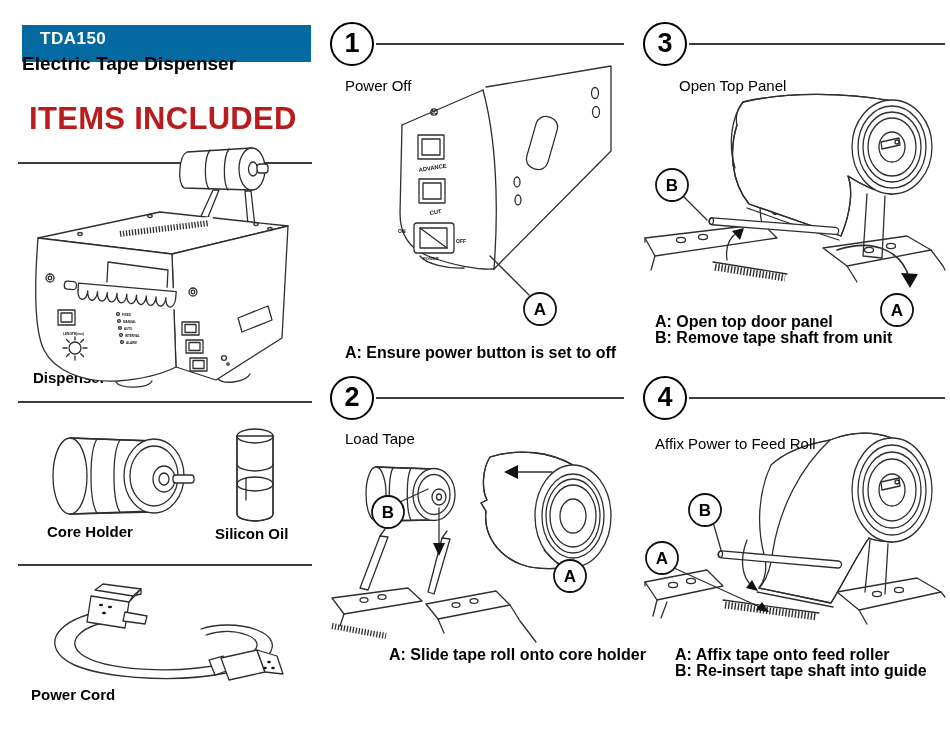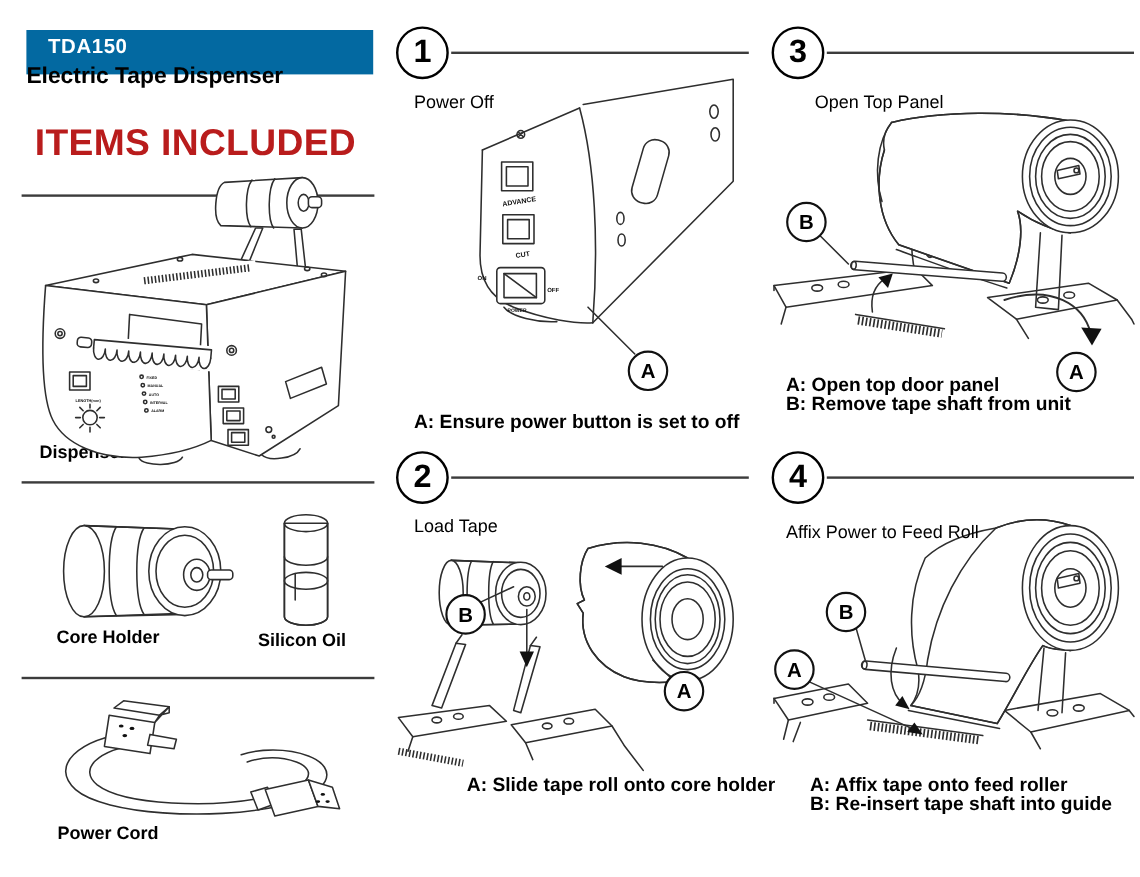--- a/index.html
+++ b/index.html
@@ -175,21 +175,21 @@
   </g>
   <g>
     <polygon class="lnw" points="184,80 198,76 204,90 190,95"></polygon>
     <polygon class="lnw" points="196,78 232,70 240,92 204,100"></polygon>
     <polygon class="lnw" points="232,70 252,76 258,94 240,92"></polygon>
     <ellipse class="ah" cx="244" cy="82" rx="1.8" ry="1.2"></ellipse>
     <ellipse class="ah" cx="248" cy="88" rx="1.8" ry="1.2"></ellipse>
     <ellipse class="ah" cx="240" cy="88" rx="1.8" ry="1.2"></ellipse>
   </g>
 </svg>
-<div class="abs item-label" style="left:48px;top:686px;">Power Cord</div>
+<div class="abs item-label" style="left:31px;top:686px;">Power Cord</div>
 
 <div class="step" style="left:330px;top:20px;width:300px;height:350px;">
   <div class="numcircle" style="left:0;top:2px;">1</div>
   <div class="headline" style="left:46px;top:23px;right:6px;"></div>
   <div class="step-title" style="left:15px;top:57px;">Power Off</div>
 
   <svg style="left:60px;top:43px;" width="240" height="262" viewBox="0 0 240 262">
     <g>
       <path class="ln" d="M12,62 L93,27"></path>
       <path class="ln" d="M93,27 C106,75 109,140 104,206"></path>

